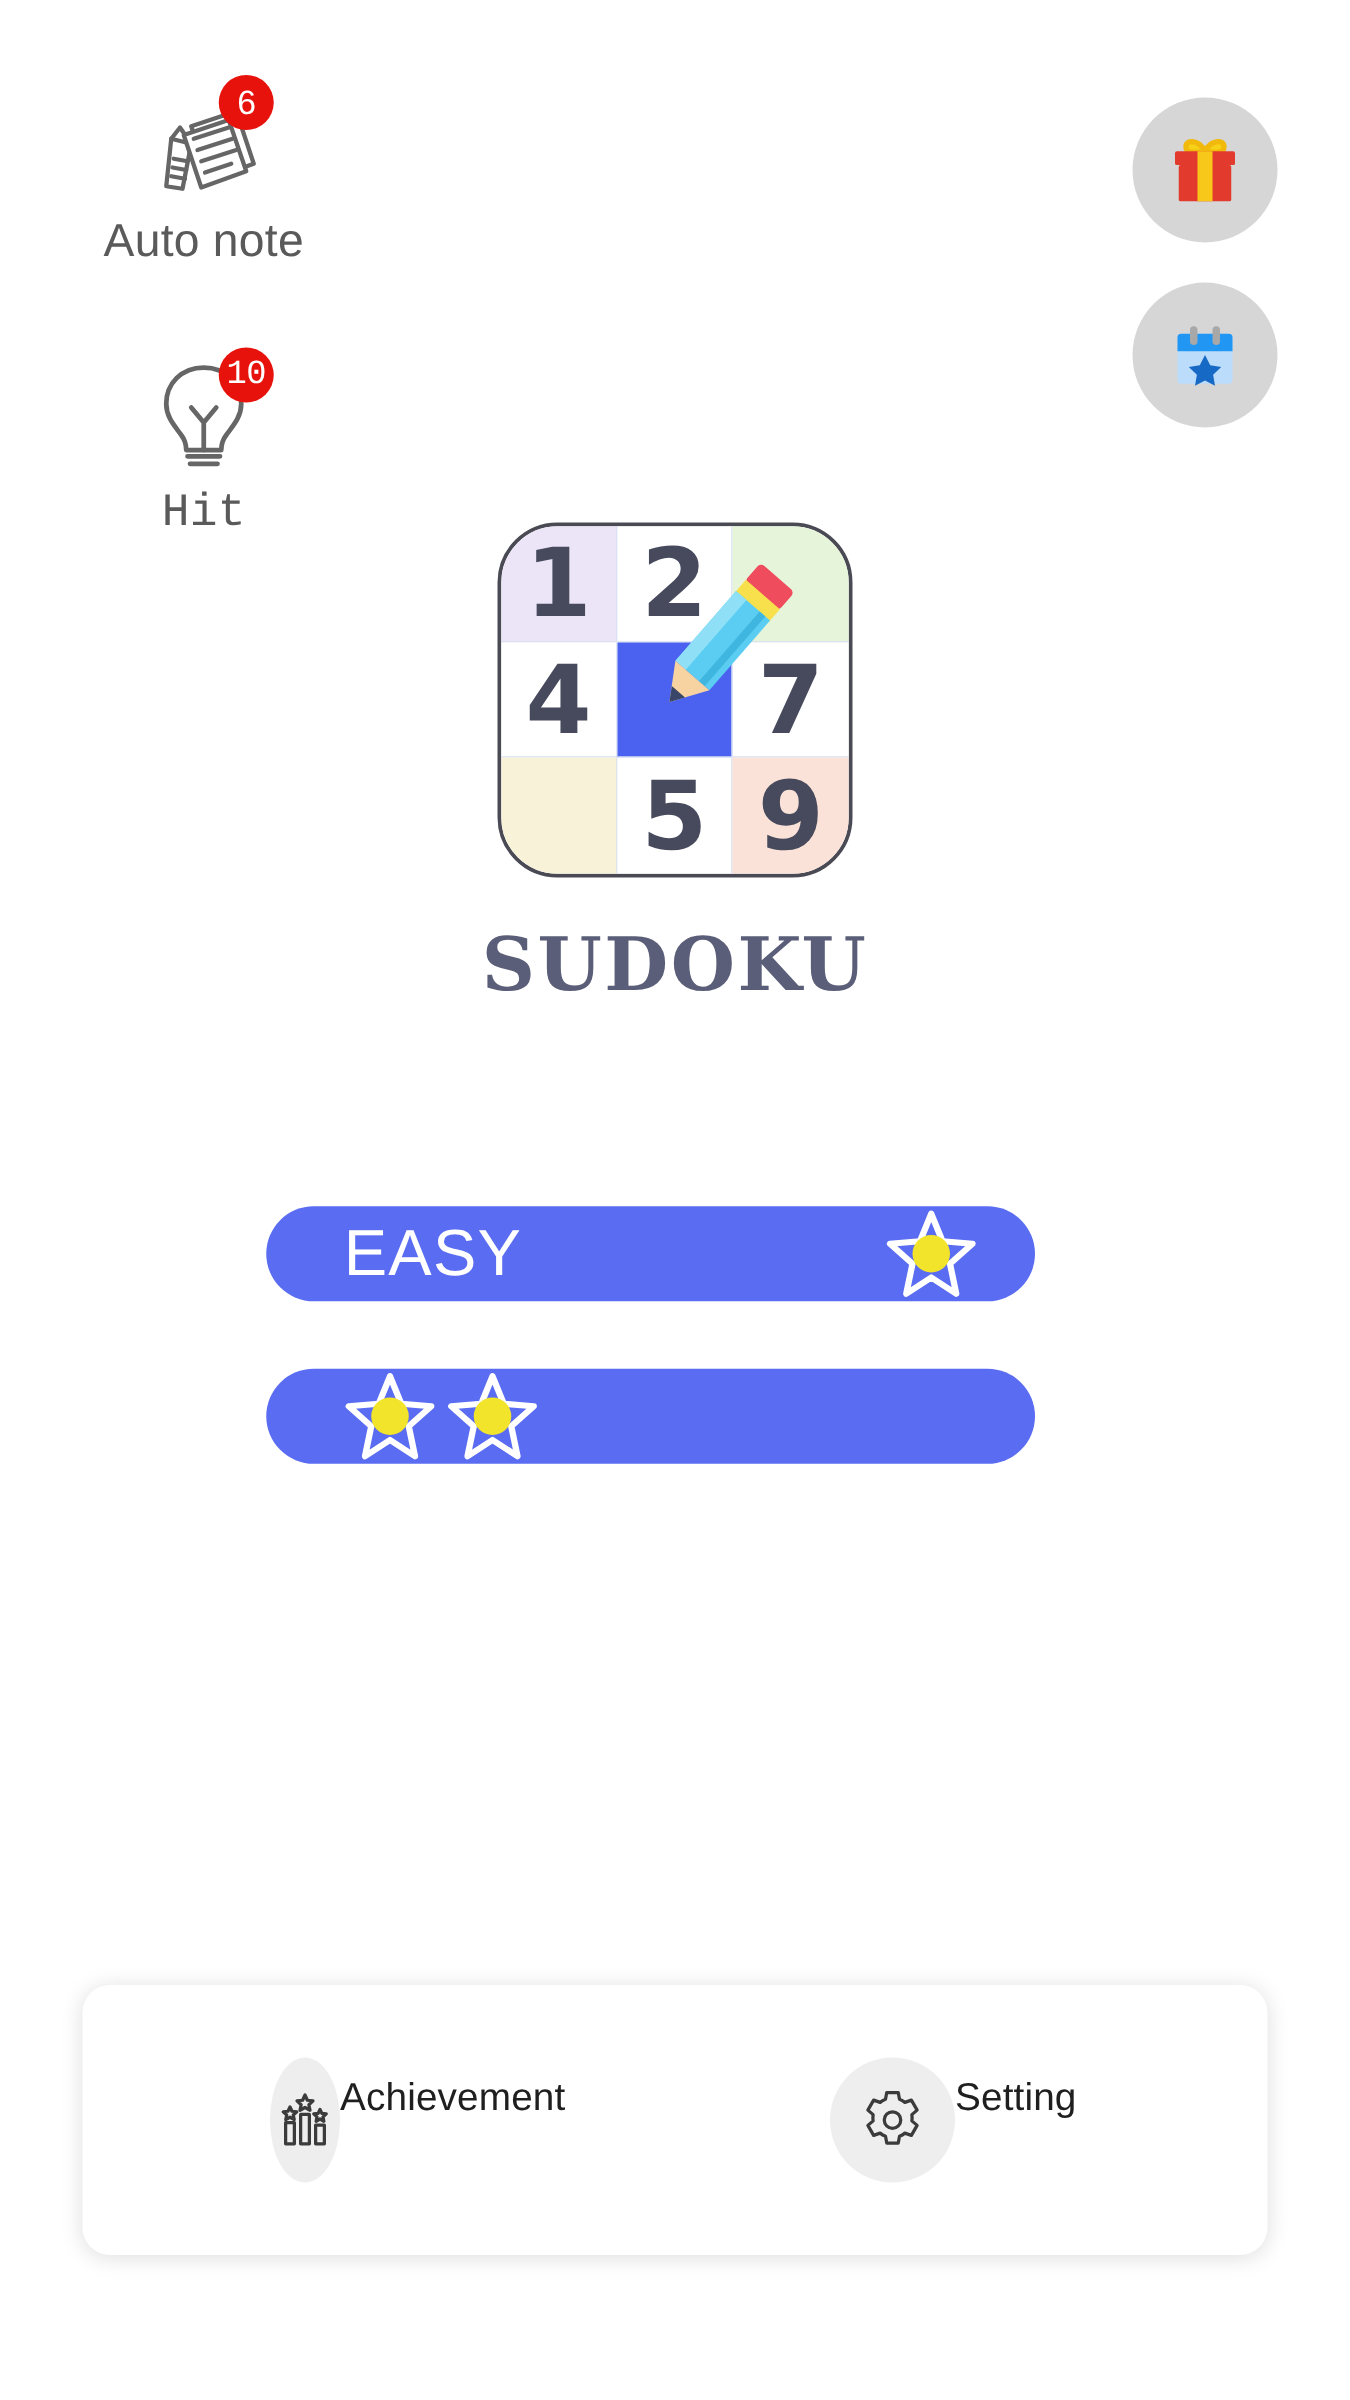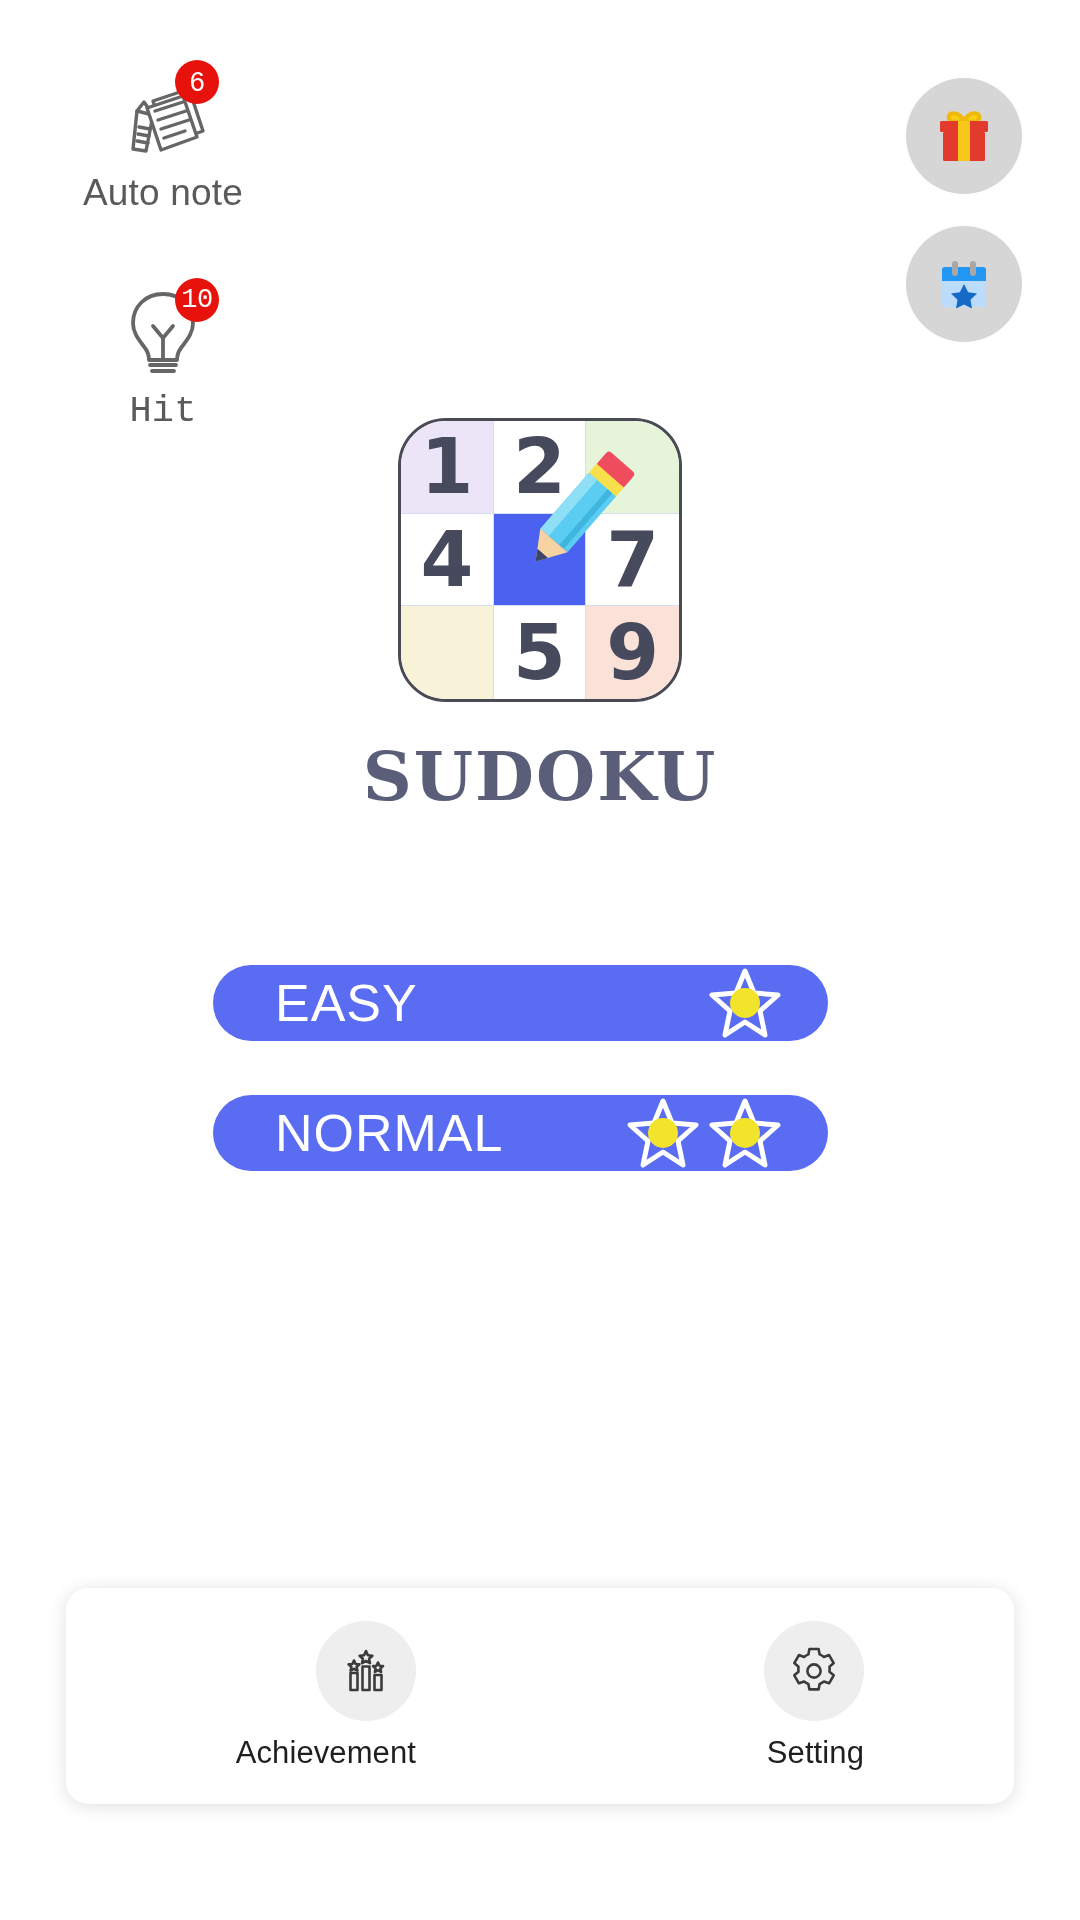--- a/index.html
+++ b/index.html
@@ -130,21 +130,21 @@
   }
 
   
   .wordmark {
     position: absolute;
     left: 0;
     right: 0;
     top: 742px;
     text-align: center;
     font-family: "DejaVu Serif", serif;
-    font-size: 68px;
+    font-size: 59px;
     font-weight: 700;
     color: #5b5e78;
     letter-spacing: 2px;
     line-height: 1;
   }
 
   
   .diff-list {
     position: absolute;
     left: 213px;
@@ -188,22 +188,22 @@
     border-radius: 22px;
     box-shadow: 0 2px 18px rgba(0,0,0,0.13);
     display: flex;
     align-items: center;
     justify-content: space-around;
     padding: 0 26px;
     box-sizing: border-box;
   }
   .nav-item {
     display: flex;
-    flex-direction: column;
-    align-items: flex-end;
+    flex-direction: row;
+    align-items: flex-start;
     cursor: pointer;
     width: 200px;
   }
   .nav-circle {
     width: 100px;
     height: 100px;
     border-radius: 50%;
     background: #eeeeee;
     display: flex;
     align-items: center;
@@ -313,21 +313,20 @@
     <span class="diff-label">EASY</span>
     <span class="stars">
       <svg class="star-ico" viewBox="0 0 74 74">
         <path d="M37 5 L46 27 L70 29 L52 45 L57 69 L37 56 L17 69 L22 45 L4 29 L28 27 Z" fill="none" stroke="#ffffff" stroke-width="5" stroke-linejoin="round"></path>
         <circle cx="37" cy="37" r="15" fill="#f2e42a"></circle>
       </svg>
     </span>
   </div>
 
   <div class="diff-btn">
-    <span class="diff-label">NORMAL</span>
     <span class="stars">
       <svg class="star-ico" viewBox="0 0 74 74">
         <path d="M37 5 L46 27 L70 29 L52 45 L57 69 L37 56 L17 69 L22 45 L4 29 L28 27 Z" fill="none" stroke="#ffffff" stroke-width="5" stroke-linejoin="round"></path>
         <circle cx="37" cy="37" r="15" fill="#f2e42a"></circle>
       </svg>
       <svg class="star-ico" viewBox="0 0 74 74">
         <path d="M37 5 L46 27 L70 29 L52 45 L57 69 L37 56 L17 69 L22 45 L4 29 L28 27 Z" fill="none" stroke="#ffffff" stroke-width="5" stroke-linejoin="round"></path>
         <circle cx="37" cy="37" r="15" fill="#f2e42a"></circle>
       </svg>
     </span>

